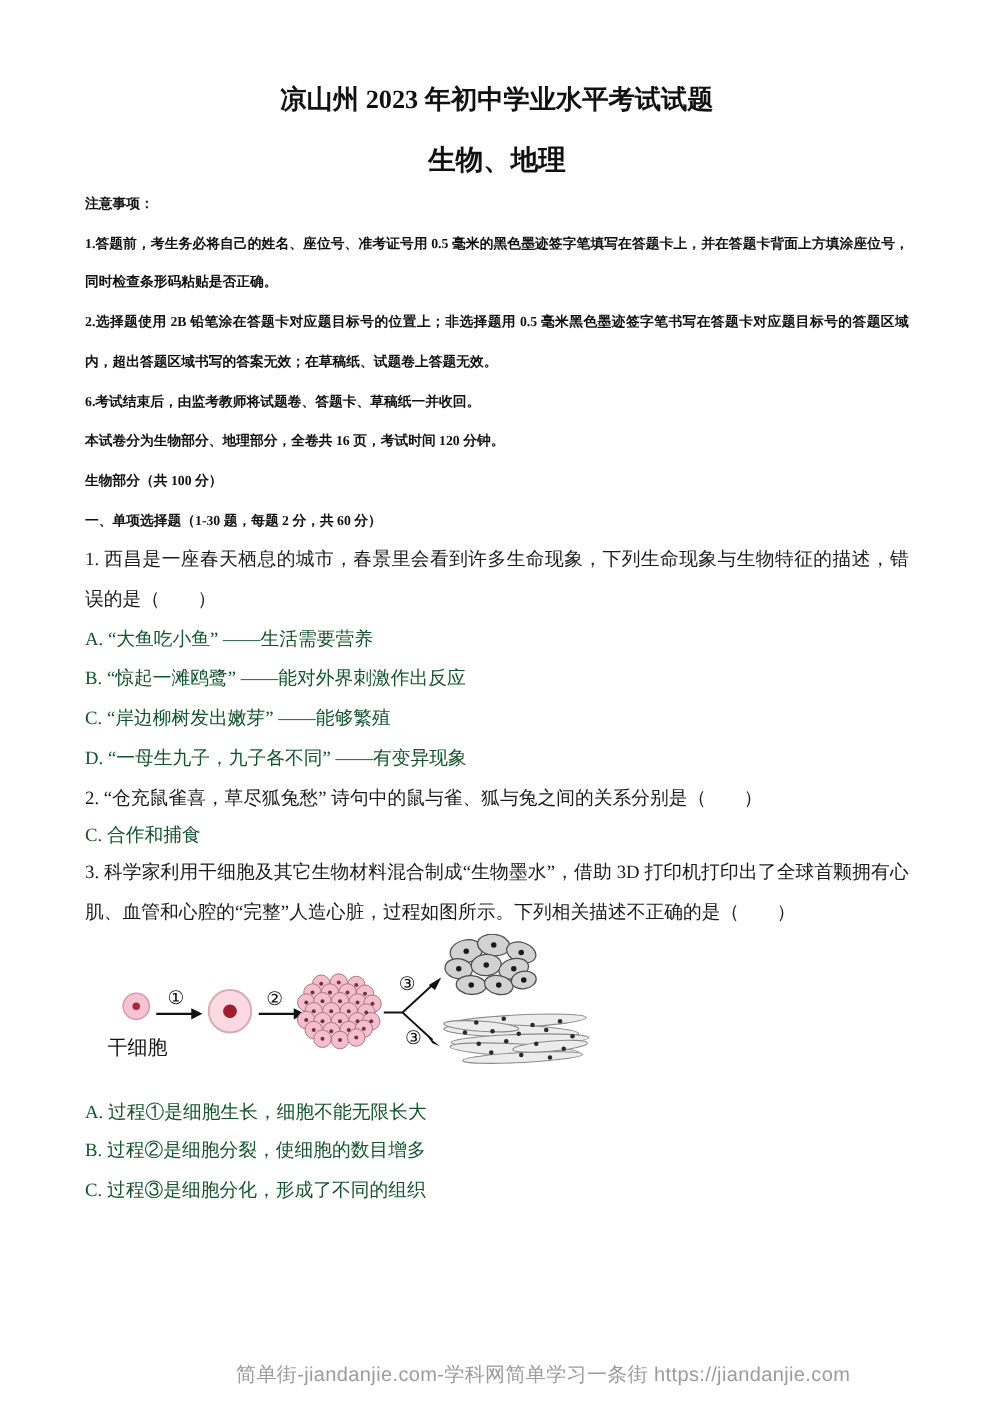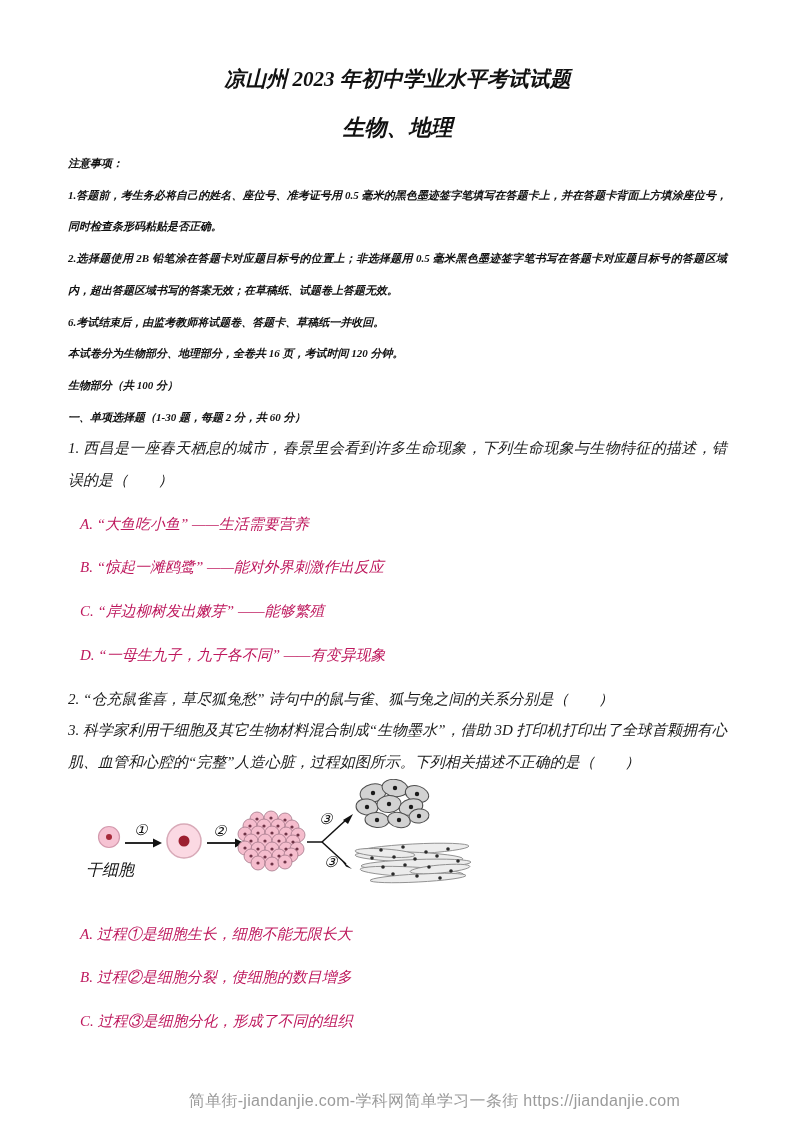--- a/index.html
+++ b/index.html
@@ -4,21 +4,21 @@
 <style>
   html,body{margin:0;padding:0;background:#ffffff;}
   .page{
     position:relative;
     width:793px;height:1122px;
     background:#ffffff;
     overflow:hidden;
     font-family:"Liberation Serif","DejaVu Serif",serif;
     color:#1a1a1a;
   }
-  .content{position:absolute;left:68px;top:0;width:659px;font-style:italic;}
+  .content{position:absolute;left:68px;top:0;width:659px;}
   .exam-title{
     margin:64px 0 0 0;
     font-size:21px;line-height:30px;font-weight:700;
     text-align:center;color:#111;
   }
   .exam-subject{
     margin:19px 0 0 0;
     font-size:22px;line-height:30px;font-weight:700;
     text-align:center;color:#111;
   }
@@ -26,21 +26,21 @@
   .bold-line{
     margin:0;font-size:11px;line-height:31.7px;font-weight:700;
     text-align:justify;color:#111;
   }
   .q{margin:0;}
   .q-stem{
     margin:0;font-size:15px;line-height:31.7px;font-weight:400;
     text-align:justify;color:#1a1a1a;
   }
   .q-option{
-    margin:12px;font-size:15px;line-height:31.7px;font-weight:400;color:#be185d;
+    margin:0;font-size:15px;line-height:31.7px;font-weight:400;color:#14532d;
   }
   .q2-grid{
     display:grid;grid-template-columns:330px 1fr;
   }
   .q2-grid .q-option{line-height:28px;}
   .figure-wrap{margin:0 0 0 17px;height:128px;}
   .figure-wrap svg{display:block;}
   .footer{
     position:absolute;left:0;top:1090px;width:793px;
     text-align:center;
@@ -71,20 +71,21 @@
       <p class="q-stem">1. 西昌是一座春天栖息的城市，春景里会看到许多生命现象，下列生命现象与生物特征的描述，错误的是（　　）</p>
       <p class="q-option">A. “大鱼吃小鱼” ——生活需要营养</p>
       <p class="q-option">B. “惊起一滩鸥鹭” ——能对外界刺激作出反应</p>
       <p class="q-option">C. “岸边柳树发出嫩芽” ——能够繁殖</p>
       <p class="q-option">D. “一母生九子，九子各不同” ——有变异现象</p>
     </div>
 
     <div class="q">
       <p class="q-stem">2. “仓充鼠雀喜，草尽狐兔愁” 诗句中的鼠与雀、狐与兔之间的关系分别是（　　）</p>
       <div class="q2-grid">
+        <p class="q-option">C. 合作和捕食</p>
       </div>
     </div>
 
     <div class="q">
       <p class="q-stem">3. 科学家利用干细胞及其它生物材料混合制成“生物墨水”，借助 3D 打印机打印出了全球首颗拥有心肌、血管和心腔的“完整”人造心脏，过程如图所示。下列相关描述不正确的是（　　）</p>
 
       <div class="figure-wrap">
         <svg width="410" height="128" viewBox="0 0 410 128" xmlns="http://www.w3.org/2000/svg">
 
           <g>

